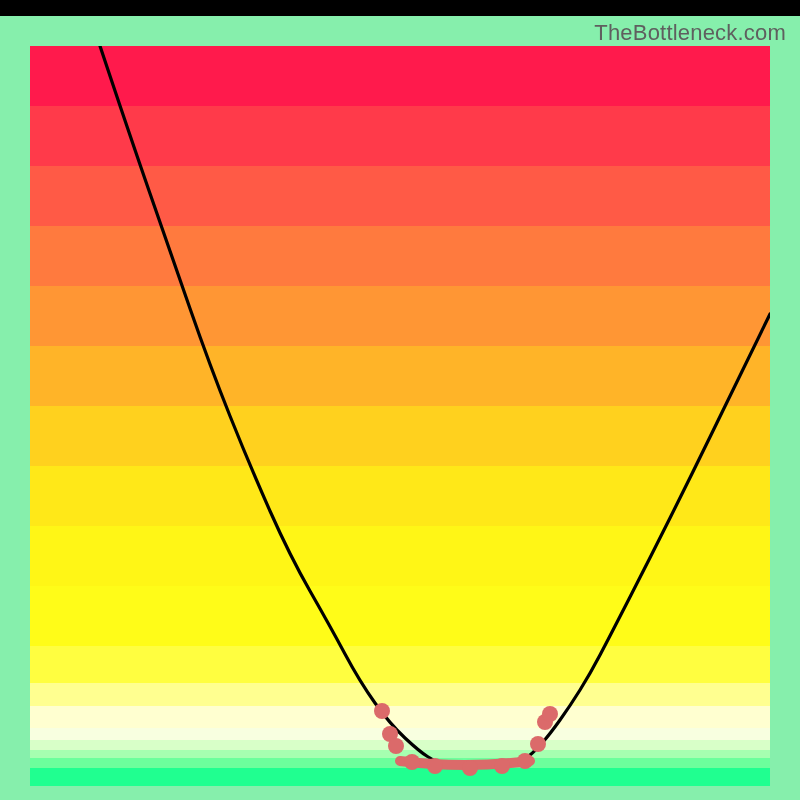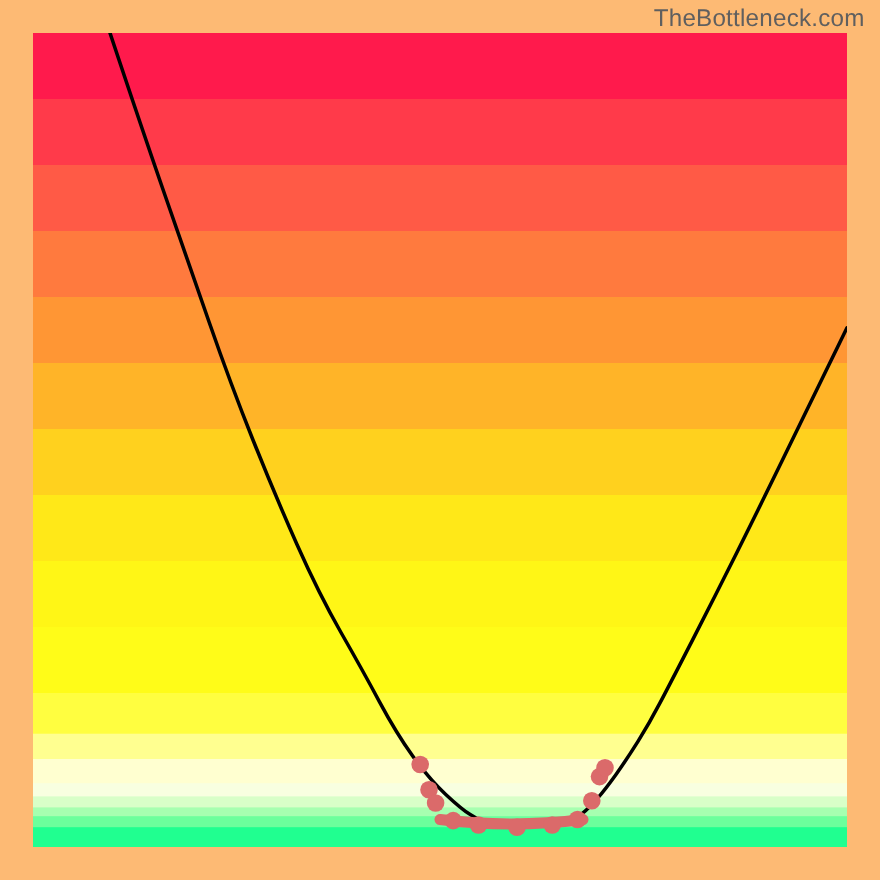--- a/index.html
+++ b/index.html
@@ -7,21 +7,22 @@
     padding: 0;
     width: 800px;
     height: 800px;
     overflow: hidden;
     background: #000;
     font-family: Arial, Helvetica, sans-serif;
   }
   .frame {
     position: absolute;
     inset: 0;
-    background: #fdba74;
+    background: #86efac;
+    margin-top: 16px;
   }
   .plot {
     position: absolute;
     display: block;
   }
   .watermark {
     position: absolute;
     top: 4px;
     right: 14px;
     color: #5f5f5f;

